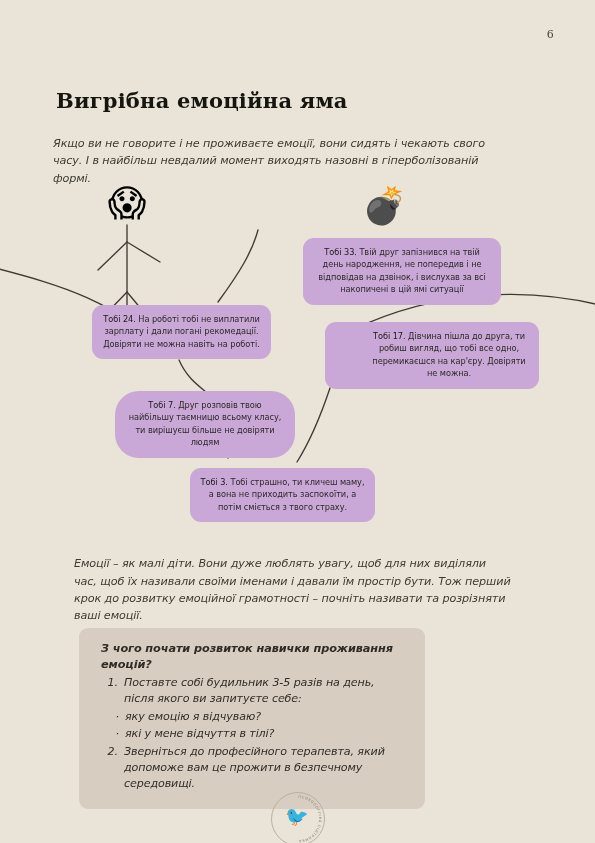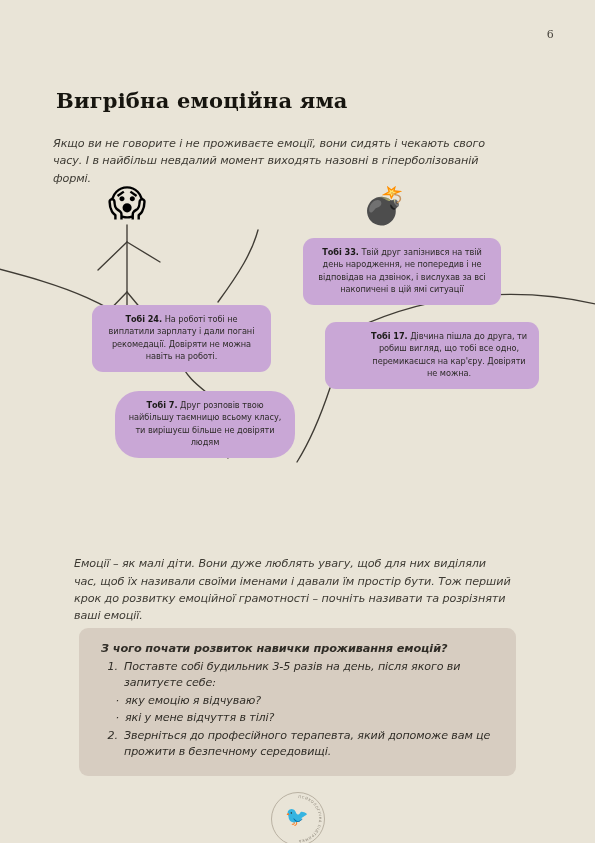--- a/index.html
+++ b/index.html
@@ -106,21 +106,21 @@
     box-sizing: border-box;
     padding: 8px 10px 9px;
     text-align: center;
     font-family: "DejaVu Sans", sans-serif;
     font-size: 8.2px;
     line-height: 12.4px;
     color: #2c2a27;
     letter-spacing: -0.05px;
   }
   .callout b {
-    font-weight: 700;
+    font-weight: 400;
     color: #1b1a18;
     text-align: center;
   }
 
   .c-33 { left: 303px; top: 58px;  width: 198px; }
   .c-24 { left: 92px;  top: 125px; width: 179px; }
   .c-17 { left: 325px; top: 142px; width: 214px; padding-left: 44px; }
   .c-7  { left: 115px; top: 211px; width: 180px; border-radius: 24px; }
   .c-3  { left: 190px; top: 288px; width: 185px; }
 
@@ -136,21 +136,21 @@
     line-height: 17.4px;
     color: #3d3a33;
     letter-spacing: -0.1px;
   }
 
   
   .tipbox {
     position: absolute;
     left: 79px;
     top: 628px;
-    width: 437px;
+    width: 346px;
     background: #d7cdc1;
     border-radius: 9px;
     box-sizing: border-box;
     padding: 13px 20px 16px 22px;
     font-family: "DejaVu Sans", sans-serif;
     font-style: italic;
     color: #2f2c26;
   }
   .tip-heading {
     font-weight: 700;
@@ -269,20 +269,23 @@
     </div>
 
     <div class="callout c-17">
       <b>Тобі 17.</b><span> Дівчина пішла до друга, ти робиш вигляд, що тобі все одно, перемикаєшся на кар'єру. Довіряти не можна.</span>
     </div>
 
     <div class="callout c-7">
       <b>Тобі 7.</b><span> Друг розповів твою найбільшу таємницю всьому класу, ти вирішуєш більше не довіряти людям</span>
     </div>
 
+    <div class="callout c-3">
+      <b>Тобі 3.</b><span> Тобі страшно, ти кличеш маму, а вона не приходить заспокоїти, а потім сміється з твого страху.</span>
+    </div>
 
   </div>
 
   <p class="closing">Емоції – як малі діти. Вони дуже люблять увагу, щоб для них виділяли час, щоб їх називали своїми іменами і давали їм простір бути. Тож перший крок до розвитку емоційної грамотності – почніть називати та розрізняти ваші емоції.</p>
 
   <div class="tipbox">
     <div class="tip-heading">З чого почати розвиток навички проживання емоцій?</div>
     <div class="tip-list">
 
       <div class="tip-item">

